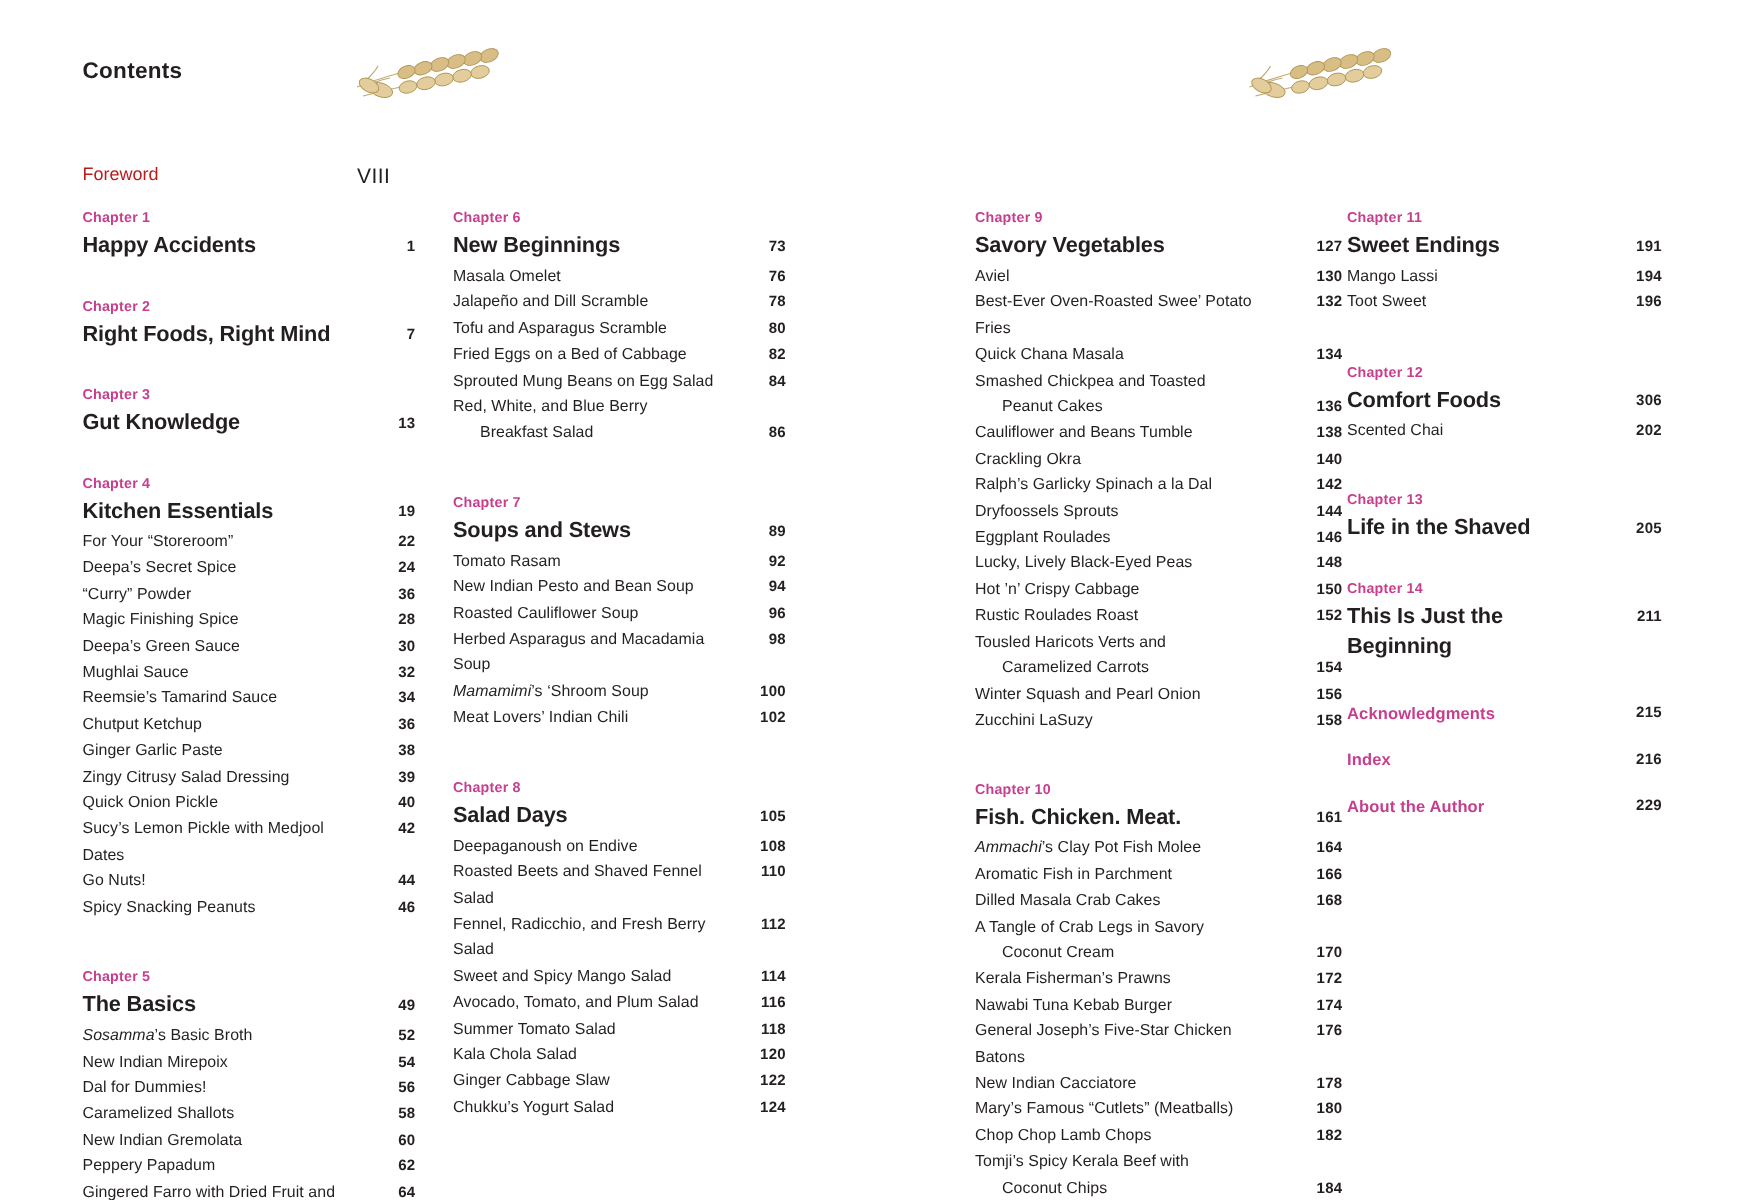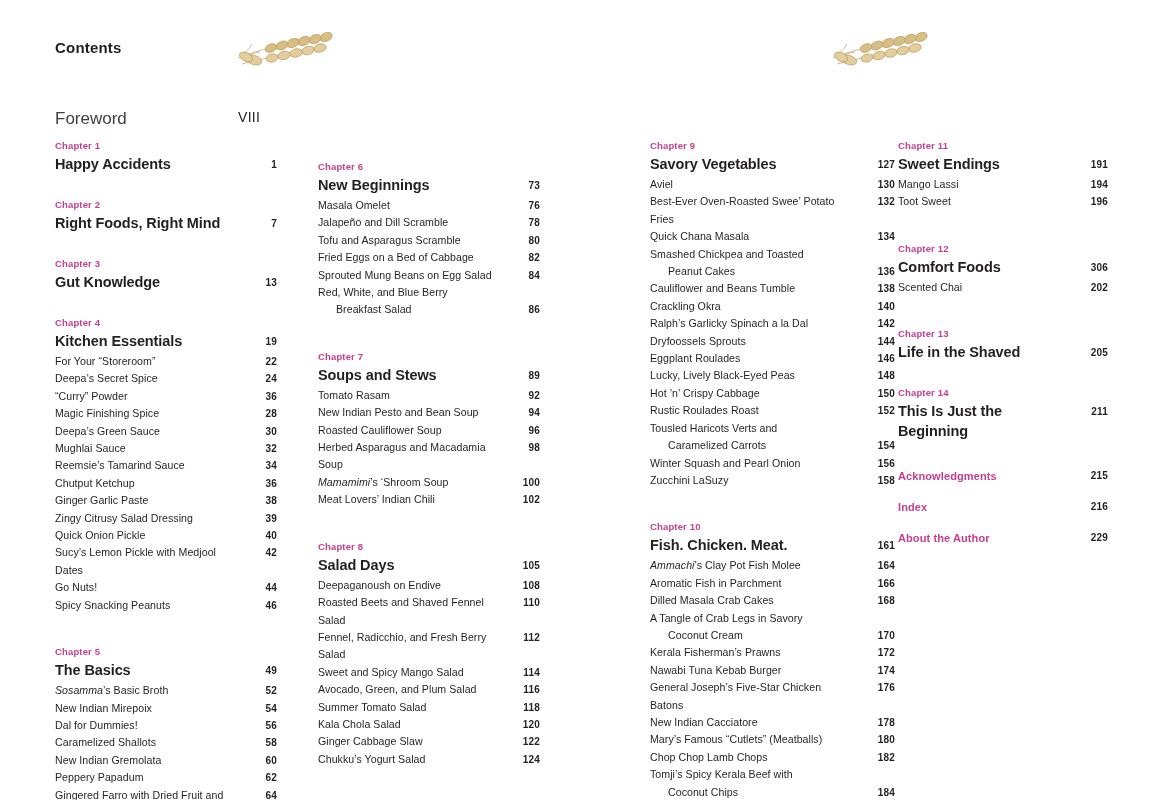--- a/index.html
+++ b/index.html
@@ -38,38 +38,38 @@
   
   #foreword-row {
     position: absolute;
     left: 55px;
     top: 109px;
     width: 220px;
     display: flex;
     align-items: baseline;
   }
   #foreword-row .fw-label {
-    font-size: 17px;
-    color: #404040;
+    font-size: 12px;
+    color: #b91c1c;
   }
   #foreword-row .fw-page {
     position: absolute;
     left: 183px;
     font-size: 14px;
     font-weight: normal;
     letter-spacing: 0.3px;
   }
 
   
   .col {
     position: absolute;
     top: 140px;
   }
   #col-1 { left: 55px;  width: 222px; }
-  #col-2 { left: 318px; width: 222px; margin-top: 21px; }
+  #col-2 { left: 302px; width: 222px; }
   #col-3 { left: 650px; width: 245px; }
   #col-4 { left: 898px; width: 210px; }
 
   
   .chapter-block { margin-bottom: 14px; }
   .chapter-block:last-child { margin-bottom: 14px; }
 
   .chapter-label {
     font-size: 9.5px;
     font-weight: bold;
@@ -414,21 +414,21 @@
       </div>
       <div class="row item">
         <span class="t">Fennel, Radicchio, and Fresh Berry Salad</span>
         <span class="p">112</span>
       </div>
       <div class="row item">
         <span class="t">Sweet and Spicy Mango Salad</span>
         <span class="p">114</span>
       </div>
       <div class="row item">
-        <span class="t">Avocado, Green, and Plum Salad</span>
+        <span class="t">Avocado, Tomato, and Plum Salad</span>
         <span class="p">116</span>
       </div>
       <div class="row item">
         <span class="t">Summer Tomato Salad</span>
         <span class="p">118</span>
       </div>
       <div class="row item">
         <span class="t">Kala Chola Salad</span>
         <span class="p">120</span>
       </div>

